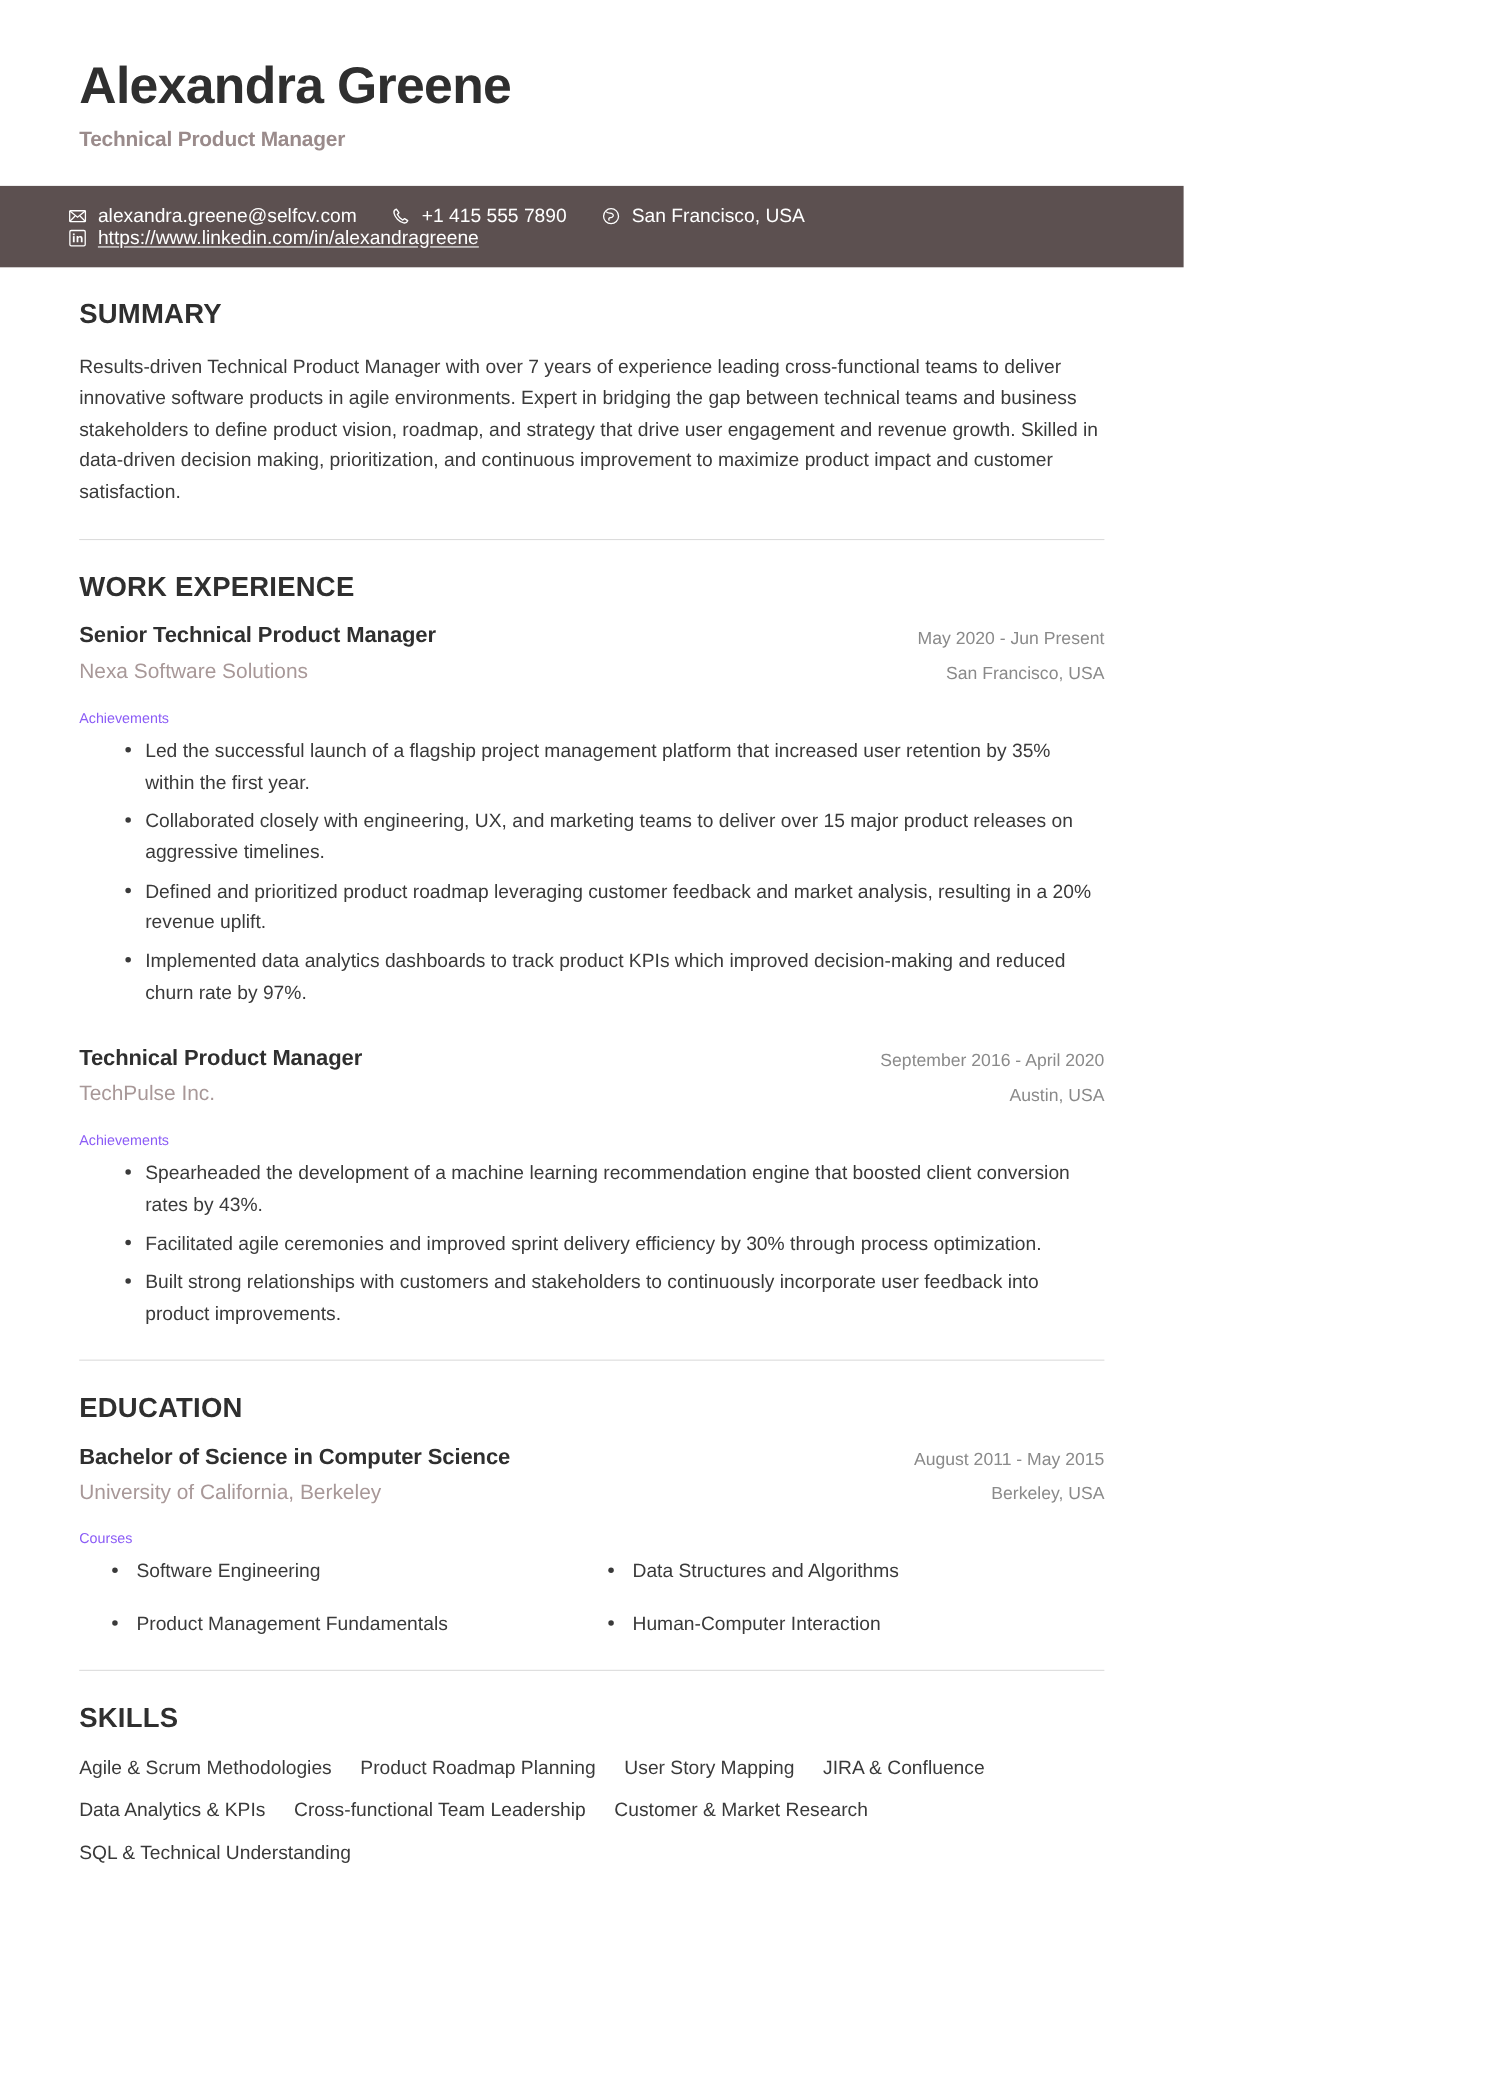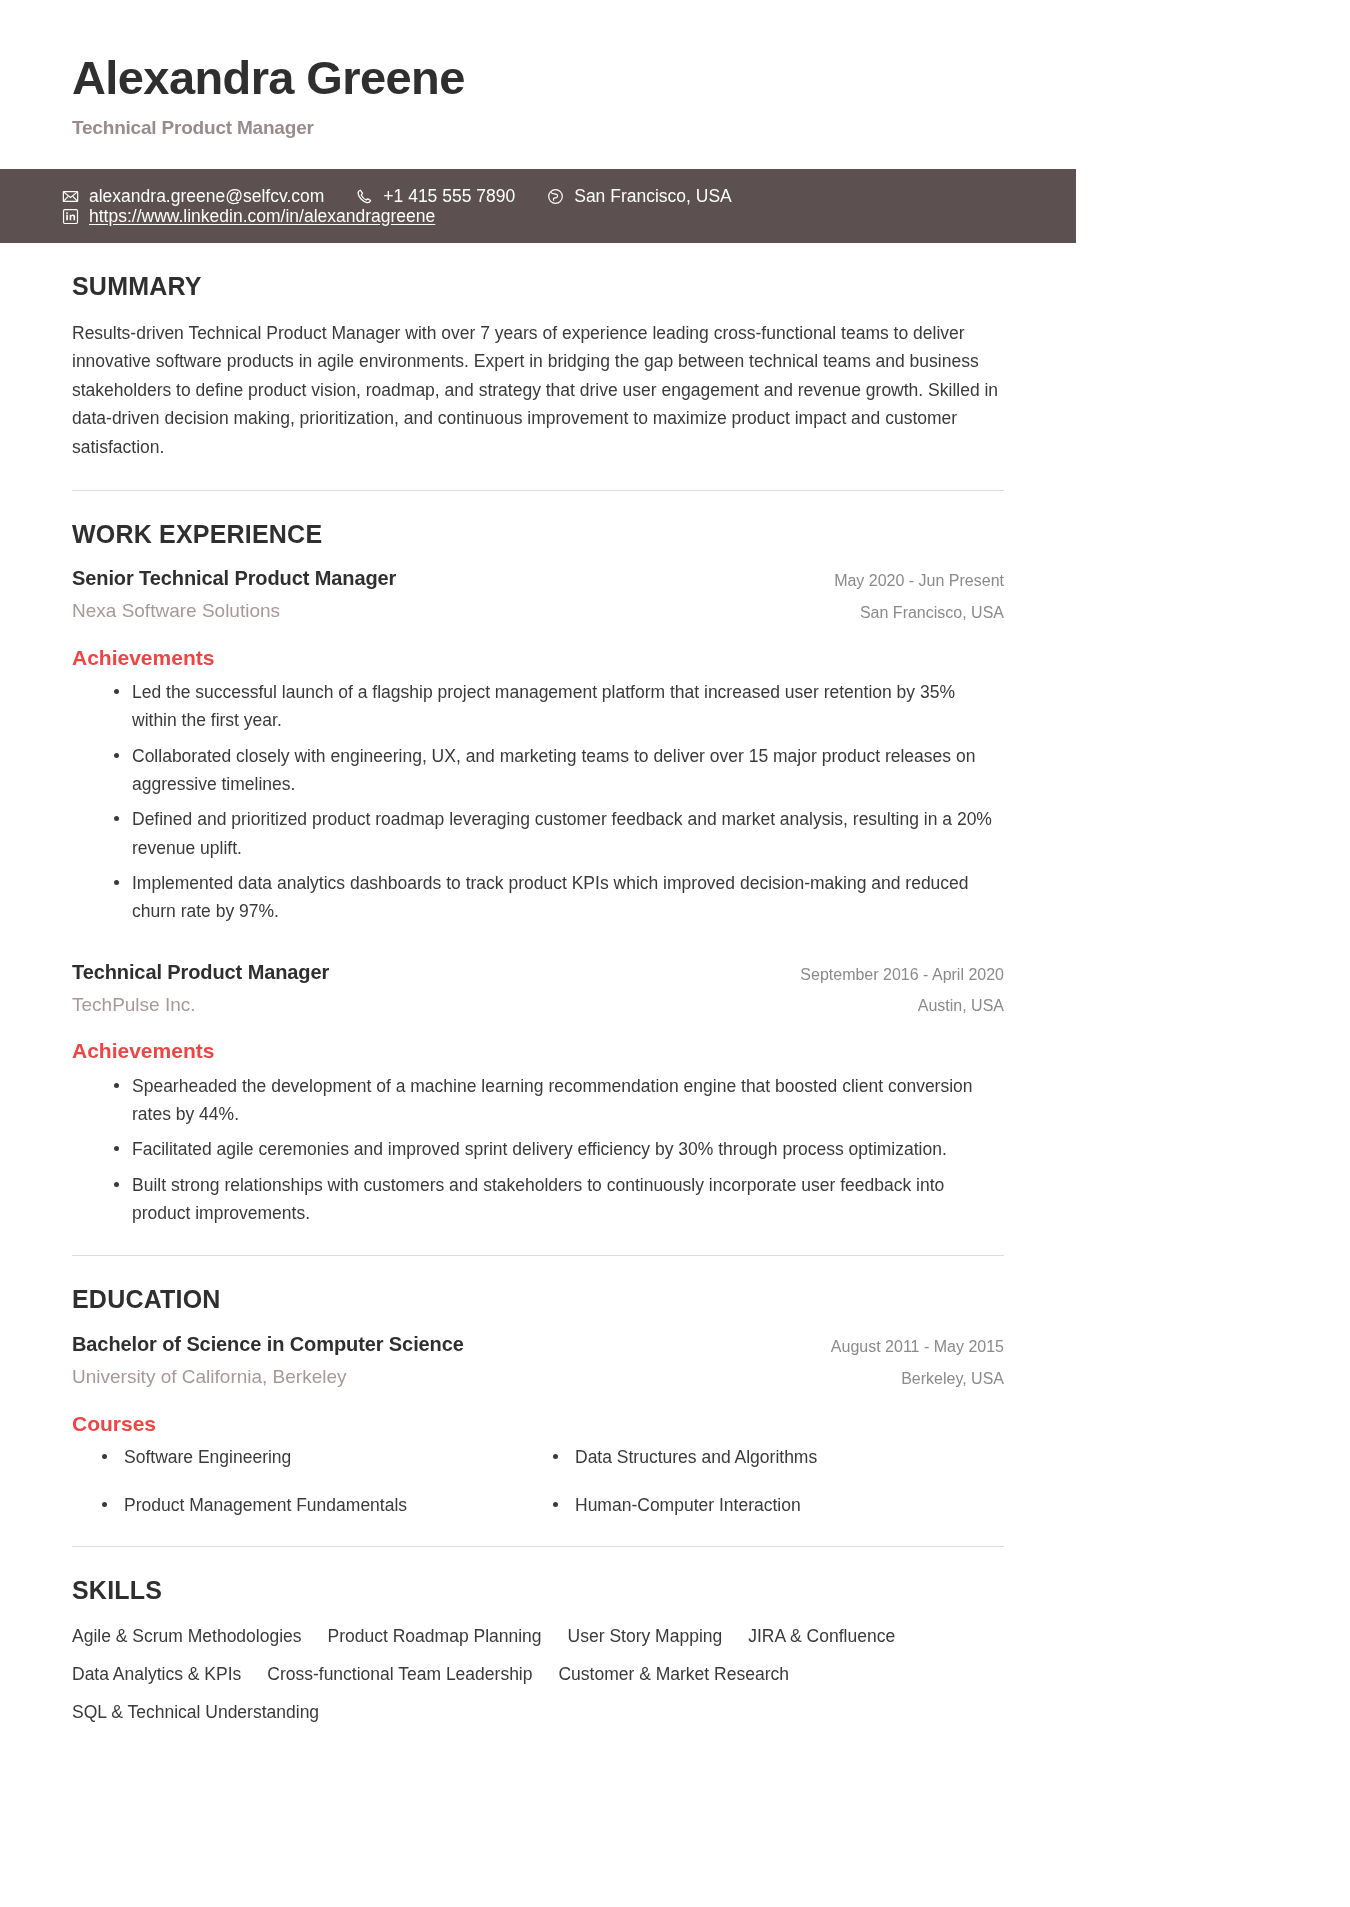--- a/index.html
+++ b/index.html
@@ -140,23 +140,23 @@
   }
   .entry-location {
     font-size: 16px;
     color: #8a8a8a;
     text-align: right;
     white-space: nowrap;
     line-height: 1.25;
     margin-top: 8px;
   }
   .sub-label {
-    font-size: 21px;
-    font-weight: bold;
-    color: #ef4444;
+    font-size: 13px;
+    font-weight: normal;
+    color: #8b5cf6;
     margin: 22px 0 8px 0;
     line-height: 1.2;
   }
   ul.bullets {
     margin: 0;
     padding: 0 0 0 42px;
     list-style: none;
   }
   ul.bullets li {
     position: relative;
@@ -311,21 +311,21 @@
         <div class="entry-row">
           <div class="entry-position">Technical Product Manager</div>
           <div class="entry-date">September 2016 - April 2020</div>
         </div>
         <div class="entry-row">
           <div class="entry-org">TechPulse Inc.</div>
           <div class="entry-location">Austin, USA</div>
         </div>
         <div class="sub-label">Achievements</div>
         <ul class="bullets">
-          <li>Spearheaded the development of a machine learning recommendation engine that boosted client conversion rates by 44%.</li>
+          <li>Spearheaded the development of a machine learning recommendation engine that boosted client conversion rates by 43%.</li>
           <li>Facilitated agile ceremonies and improved sprint delivery efficiency by 30% through process optimization.</li>
           <li>Built strong relationships with customers and stakeholders to continuously incorporate user feedback into product improvements.</li>
         </ul>
       </div>
     </div>
 
     <hr class="section-divider">
 
     <div class="section">
       <div class="section-title">EDUCATION</div>

